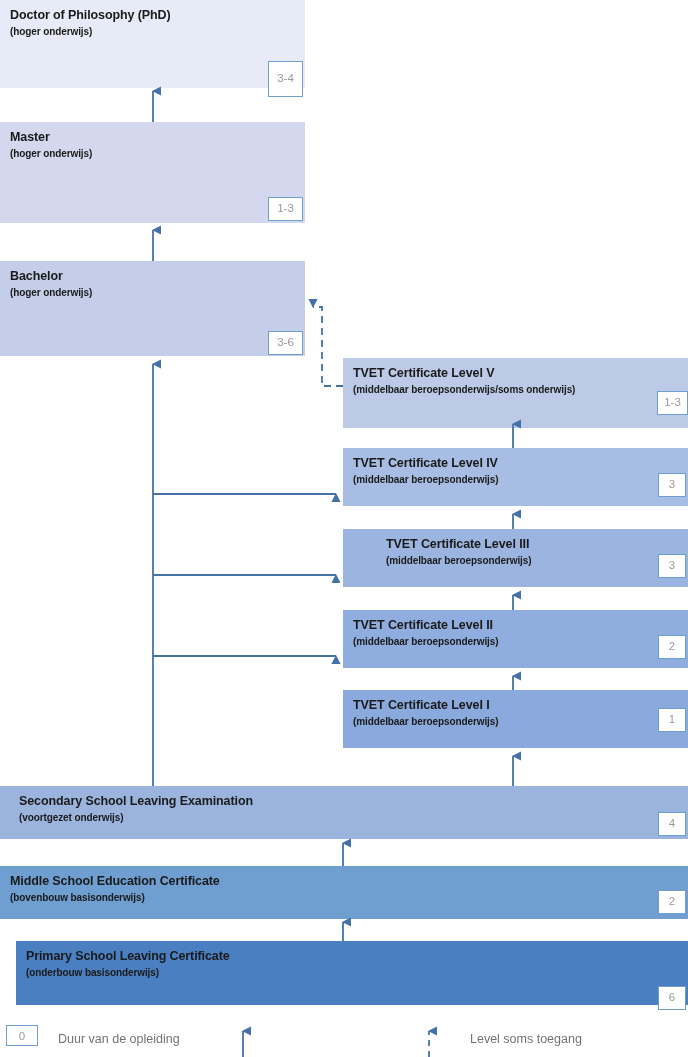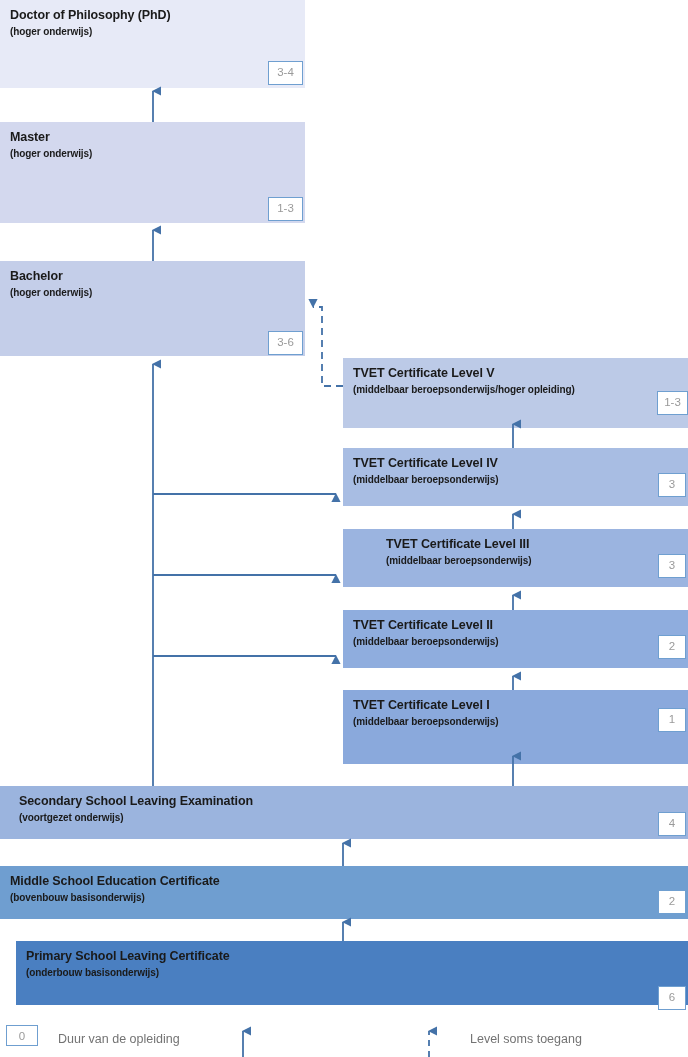--- a/index.html
+++ b/index.html
@@ -93,37 +93,37 @@
 </style>
 </head>
 <body>
 
 <div id="diagram">
 
   <div class="node" style="left:0px; top:0px; width:305px; height:88px; background:#e7eaf7;">
     <div class="title">Doctor of Philosophy (PhD)</div>
     <div class="subtitle">(hoger onderwijs)</div>
   </div>
-  <div class="badge" style="left:268px; top:61px; width:35px; height:24px;">3-4</div>
+  <div class="badge" style="left:268px; top:61px; width:35px; height:36px;">3-4</div>
 
   <div class="node" style="left:0px; top:122px; width:305px; height:101px; background:#d3d8ee;">
     <div class="title">Master</div>
     <div class="subtitle">(hoger onderwijs)</div>
   </div>
   <div class="badge" style="left:268px; top:197px; width:35px; height:24px;">1-3</div>
 
   <div class="node" style="left:0px; top:261px; width:305px; height:95px; background:#c4cee9;">
     <div class="title">Bachelor</div>
     <div class="subtitle">(hoger onderwijs)</div>
   </div>
   <div class="badge" style="left:268px; top:331px; width:35px; height:24px;">3-6</div>
 
   <div class="node" style="left:343px; top:358px; width:345px; height:70px; background:#bccae7;">
     <div class="title">TVET Certificate Level V</div>
-    <div class="subtitle">(middelbaar beroepsonderwijs/hoger opleiding)</div>
+    <div class="subtitle">(middelbaar beroepsonderwijs/soms onderwijs)</div>
   </div>
   <div class="badge" style="left:657px; top:391px; width:31px; height:24px;">1-3</div>
 
   <div class="node" style="left:343px; top:448px; width:345px; height:58px; background:#a8bde3;">
     <div class="title">TVET Certificate Level IV</div>
     <div class="subtitle">(middelbaar beroepsonderwijs)</div>
   </div>
   <div class="badge" style="left:658px; top:473px; width:28px; height:24px;">3</div>
 
   <div class="node" style="left:343px; top:529px; width:345px; height:58px; background:#9bb4e0;padding-left:43px;">
@@ -131,21 +131,21 @@
     <div class="subtitle">(middelbaar beroepsonderwijs)</div>
   </div>
   <div class="badge" style="left:658px; top:554px; width:28px; height:24px;">3</div>
 
   <div class="node" style="left:343px; top:610px; width:345px; height:58px; background:#8fadde;">
     <div class="title">TVET Certificate Level II</div>
     <div class="subtitle">(middelbaar beroepsonderwijs)</div>
   </div>
   <div class="badge" style="left:658px; top:635px; width:28px; height:24px;">2</div>
 
-  <div class="node" style="left:343px; top:690px; width:345px; height:74px; background:#8aa9dc;">
+  <div class="node" style="left:343px; top:690px; width:345px; height:58px; background:#8aa9dc;">
     <div class="title">TVET Certificate Level I</div>
     <div class="subtitle">(middelbaar beroepsonderwijs)</div>
   </div>
   <div class="badge" style="left:658px; top:708px; width:28px; height:24px;">1</div>
 
   <div class="node" style="left:0px; top:786px; width:688px; height:53px; background:#9bb4de;padding-left:19px;">
     <div class="title">Secondary School Leaving Examination</div>
     <div class="subtitle">(voortgezet onderwijs)</div>
   </div>
   <div class="badge" style="left:658px; top:812px; width:28px; height:24px;">4</div>

